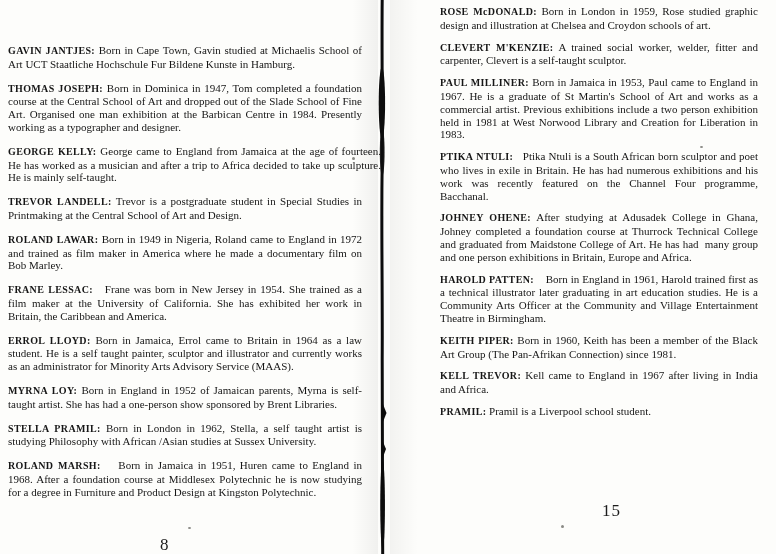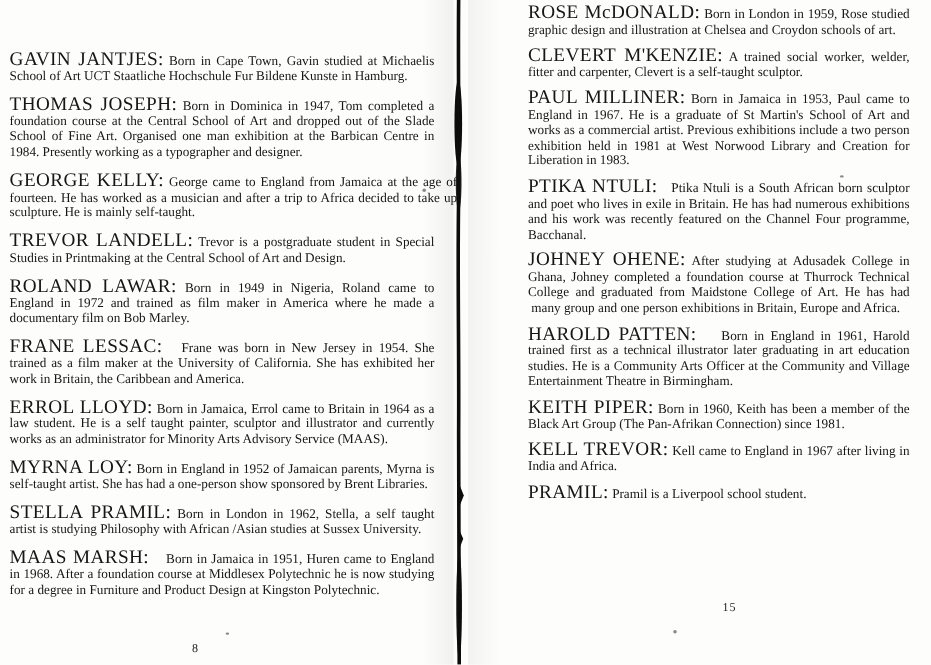--- a/index.html
+++ b/index.html
@@ -7,22 +7,22 @@
     position:relative; width:776px; height:554px; overflow:hidden;
     background:#fdfdfb; color:#161616;
     font-family:"Liberation Serif","DejaVu Serif",serif;
   }
   .page { position:absolute; }
   .page-left  { left:8px;  top:44px; width:354px; }
   .page-right { left:440px; top:5px;  width:318px; }
   .entry { margin:0 0 11px 0; text-align:justify; font-size:11px; line-height:12.8px; }
   .page-right .entry { margin-bottom:9px; }
   .entry.wide { width:373px; }
-  .name { font-weight:normal; font-size:16px; letter-spacing:0.35px; white-space:nowrap; }
-  .pagenum { position:absolute; font-size:10px; letter-spacing:1px; color:#1c1c1c; }
+  .name { font-weight:bold; font-size:10px; letter-spacing:0.35px; white-space:nowrap; }
+  .pagenum { position:absolute; font-size:17px; letter-spacing:1px; color:#1c1c1c; }
   .pagenum-left  { left:160px; top:535px; }
   .pagenum-right { left:602px; top:501px; }
   .gutter { position:absolute; left:376px; top:0; width:14px; height:554px; }
   .gutter-shade-l { position:absolute; left:352px; top:0; width:26px; height:554px;
     background:linear-gradient(to right, rgba(0,0,0,0), rgba(0,0,0,0.05)); }
   .gutter-shade-r { position:absolute; left:390px; top:0; width:28px; height:554px;
     background:linear-gradient(to left, rgba(0,0,0,0), rgba(0,0,0,0.045)); }
   .speck { position:absolute; background:#8a8a85; border-radius:50%; }
 </style>
 </head>
@@ -33,21 +33,21 @@
   <div class="page page-left">
     <p class="entry"><span class="name">GAVIN JANTJES:</span> <span class="bio">Born in Cape Town, Gavin studied at Michaelis School of Art UCT Staatliche Hochschule Fur Bildene Kunste in Hamburg.</span></p>
     <p class="entry"><span class="name">THOMAS JOSEPH:</span> <span class="bio">Born in Dominica in 1947, Tom completed a foundation course at the Central School of Art and dropped out of the Slade School of Fine Art. Organised one man exhibition at the Barbican Centre in 1984. Presently working as a typographer and designer.</span></p>
     <p class="entry wide"><span class="name">GEORGE KELLY:</span> <span class="bio">George came to England from Jamaica at the age of fourteen. He has worked as a musician and after a trip to Africa decided to take up sculpture. He is mainly self-taught.</span></p>
     <p class="entry"><span class="name">TREVOR LANDELL:</span> <span class="bio">Trevor is a postgraduate student in Special Studies in Printmaking at the Central School of Art and Design.</span></p>
     <p class="entry"><span class="name">ROLAND LAWAR:</span> <span class="bio">Born in 1949 in Nigeria, Roland came to England in 1972 and trained as film maker in America where he made a documentary film on Bob Marley.</span></p>
     <p class="entry"><span class="name">FRANE LESSAC:</span> <span class="bio">&nbsp;&nbsp;Frane was born in New Jersey in 1954. She trained as a film maker at the University of California. She has exhibited her work in Britain, the Caribbean and America.</span></p>
     <p class="entry"><span class="name">ERROL LLOYD:</span> <span class="bio">Born in Jamaica, Errol came to Britain in 1964 as a law student. He is a self taught painter, sculptor and illustrator and currently works as an administrator for Minority Arts Advisory Service (MAAS).</span></p>
     <p class="entry"><span class="name">MYRNA LOY:</span> <span class="bio">Born in England in 1952 of Jamaican parents, Myrna is self-taught artist. She has had a one-person show sponsored by Brent Libraries.</span></p>
     <p class="entry"><span class="name">STELLA PRAMIL:</span> <span class="bio">Born in London in 1962, Stella, a self taught artist is studying Philosophy with African /Asian studies at Sussex University.</span></p>
-    <p class="entry"><span class="name">MAAS MARSH:</span> <span class="bio">&nbsp;&nbsp;&nbsp;Born in Jamaica in 1951, Huren came to England in 1968. After a foundation course at Middlesex Polytechnic he is now studying for a degree in Furniture and Product Design at Kingston Polytechnic.</span></p>
+    <p class="entry"><span class="name">ROLAND MARSH:</span> <span class="bio">&nbsp;&nbsp;&nbsp;Born in Jamaica in 1951, Huren came to England in 1968. After a foundation course at Middlesex Polytechnic he is now studying for a degree in Furniture and Product Design at Kingston Polytechnic.</span></p>
   </div>
 
   <div class="page page-right">
     <p class="entry"><span class="name">ROSE McDONALD:</span> <span class="bio">Born in London in 1959, Rose studied graphic design and illustration at Chelsea and Croydon schools of art.</span></p>
     <p class="entry"><span class="name">CLEVERT M'KENZIE:</span> <span class="bio">A trained social worker, welder, fitter and carpenter, Clevert is a self-taught sculptor.</span></p>
     <p class="entry"><span class="name">PAUL MILLINER:</span> <span class="bio">Born in Jamaica in 1953, Paul came to England in 1967. He is a graduate of St Martin's School of Art and works as a commercial artist. Previous exhibitions include a two person exhibition held in 1981 at West Norwood Library and Creation for Liberation in 1983.</span></p>
     <p class="entry"><span class="name">PTIKA NTULI:</span> <span class="bio">&nbsp;&nbsp;Ptika Ntuli is a South African born sculptor and poet who lives in exile in Britain. He has had numerous exhibitions and his work was recently featured on the Channel Four programme, Bacchanal.</span></p>
     <p class="entry"><span class="name">JOHNEY OHENE:</span> <span class="bio">After studying at Adusadek College in Ghana, Johney completed a foundation course at Thurrock Technical College and graduated from Maidstone College of Art. He has had &nbsp;many group and one person exhibitions in Britain, Europe and Africa.</span></p>
     <p class="entry"><span class="name">HAROLD PATTEN:</span> <span class="bio">&nbsp;&nbsp;&nbsp;Born in England in 1961, Harold trained first as a technical illustrator later graduating in art education studies. He is a Community Arts Officer at the Community and Village Entertainment Theatre in Birmingham.</span></p>
     <p class="entry"><span class="name">KEITH PIPER:</span> <span class="bio">Born in 1960, Keith has been a member of the Black Art Group (The Pan-Afrikan Connection) since 1981.</span></p>

